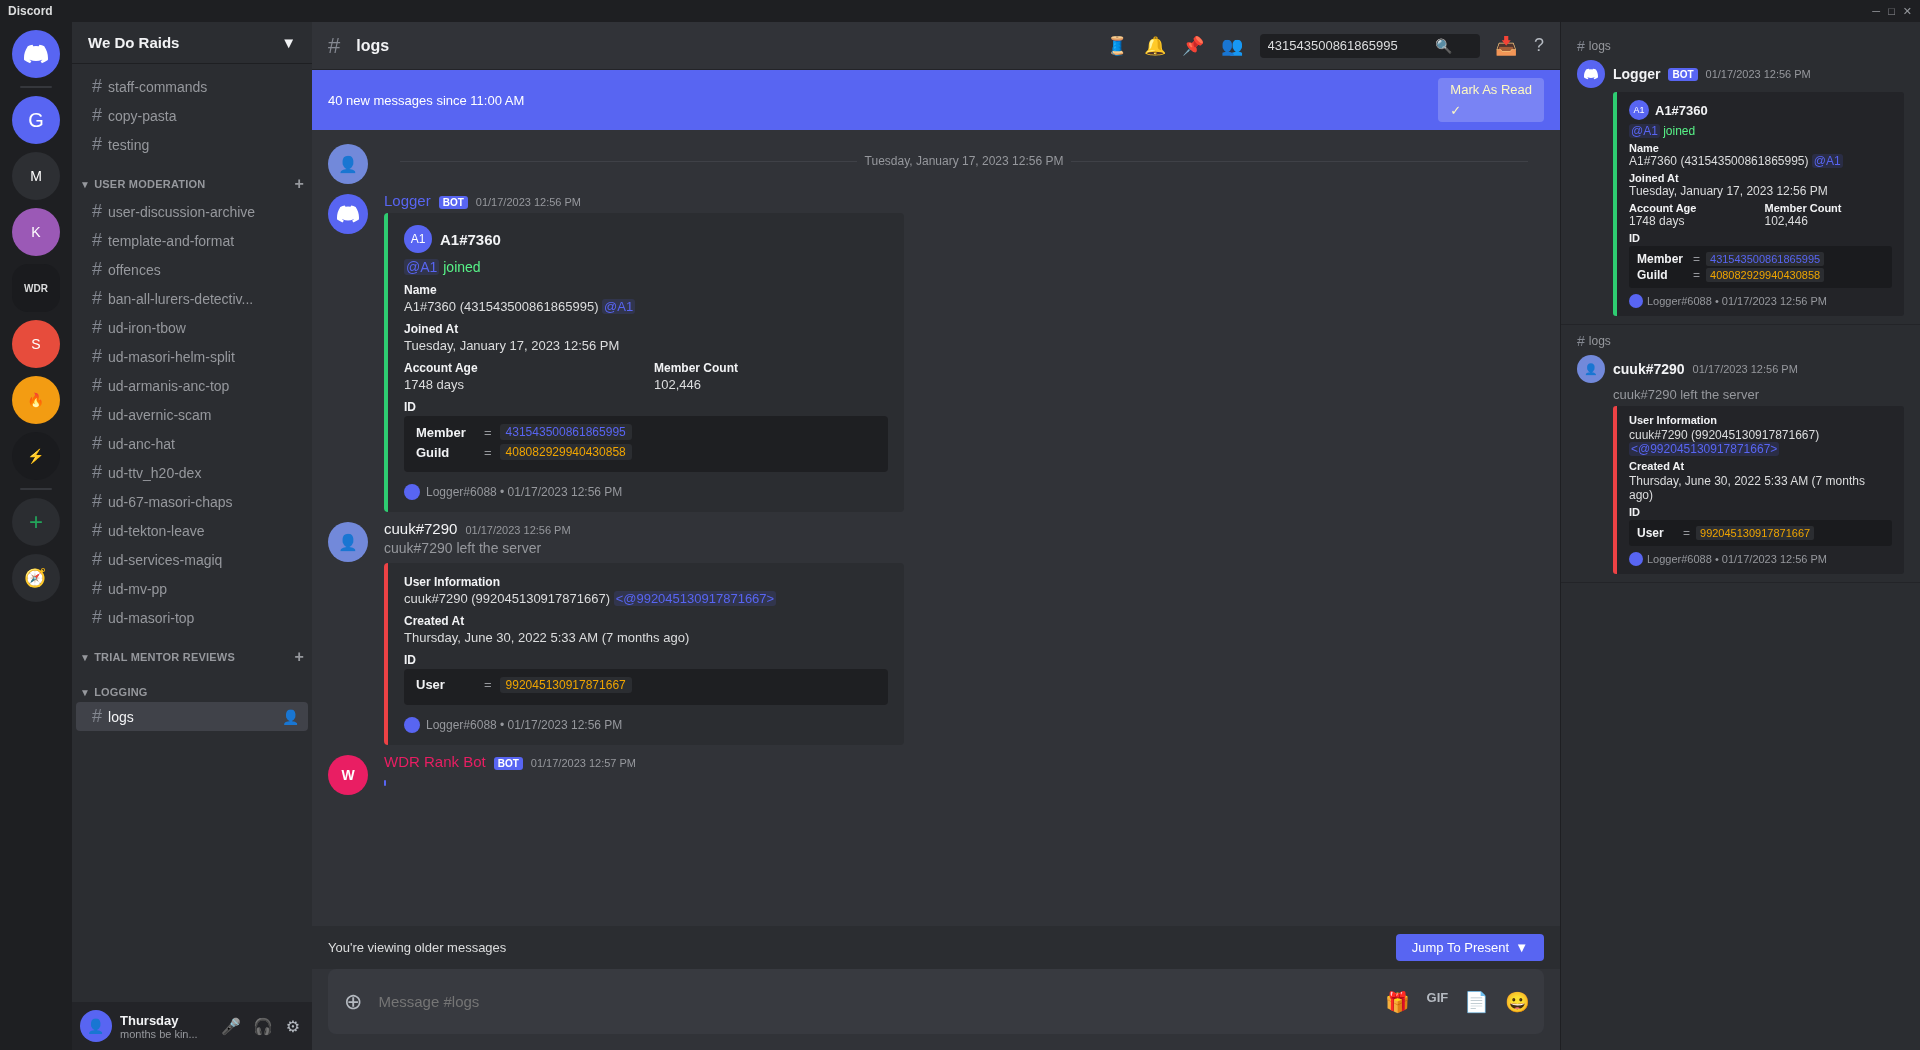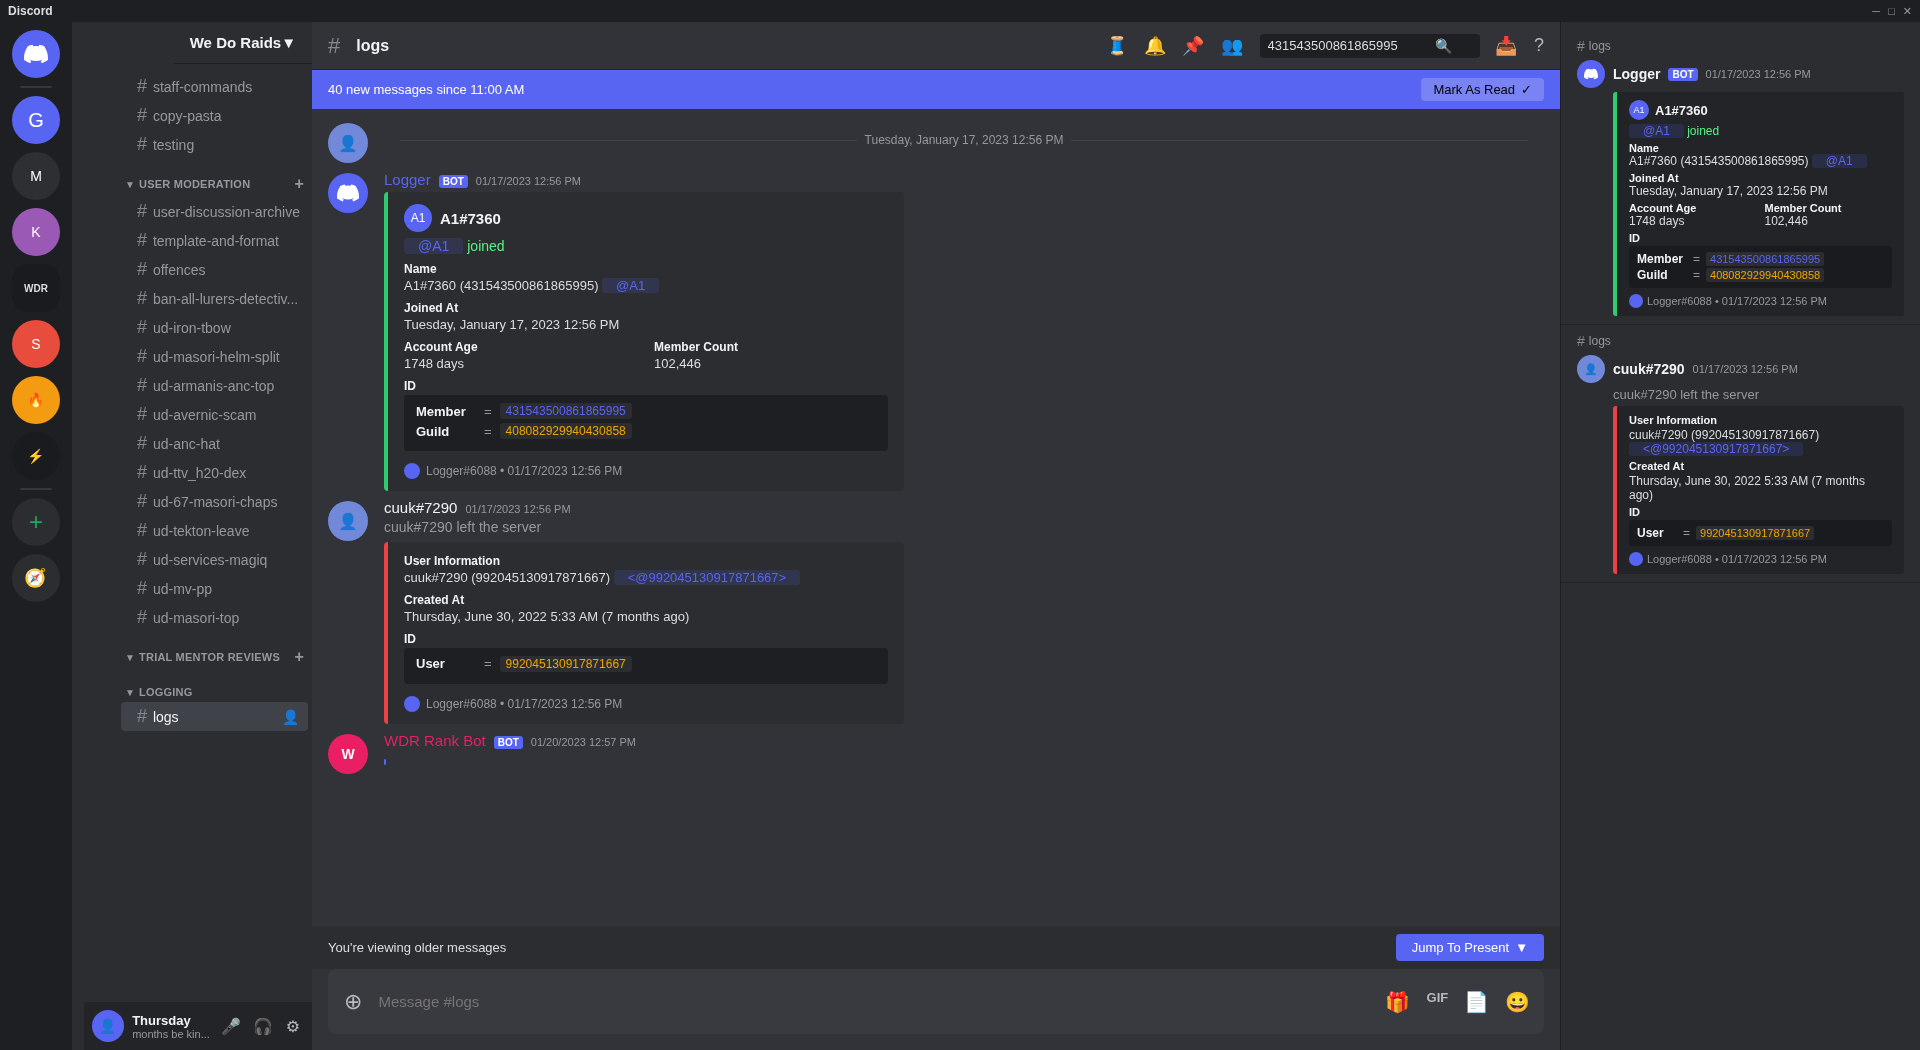--- a/index.html
+++ b/index.html
@@ -64,21 +64,20 @@
     .server-icon.active { border-radius: 16px; }
     .server-separator { width: 32px; height: 2px; background: #35373c; border-radius: 1px; flex-shrink: 0; }
 
     
     .channel-sidebar {
       width: 240px;
       background: #2b2d31;
       display: flex;
       flex-direction: column;
       flex-shrink: 0;
-      align-items: flex-end;
     }
     .server-header {
       padding: 12px 16px;
       font-weight: 700;
       font-size: 15px;
       color: #f2f3f5;
       border-bottom: 1px solid #1e1f22;
       display: flex;
       align-items: center;
       justify-content: space-between;
@@ -203,28 +202,29 @@
       display: flex;
       align-items: center;
       justify-content: space-between;
       font-size: 13px;
       font-weight: 500;
       flex-shrink: 0;
     }
     .mark-as-read-btn {
       background: rgba(255,255,255,0.2);
       border: none;
-      color: #000000;
+      color: #fef9c3;
       padding: 4px 12px;
       border-radius: 4px;
       cursor: pointer;
       font-size: 13px;
       display: flex;
       align-items: flex-start;
       gap: 6px;
+      flex-direction: column;
     }
 
     .messages-scroll {
       flex: 1;
       overflow-y: auto;
       padding: 8px 0;
     }
 
     
     .message-group {
@@ -437,21 +437,21 @@
       border-radius: 3px;
       padding: 8px 12px;
       font-size: 12px;
     }
     .result-embed.red { border-left-color: #ed4245; }
 
     
     ::-webkit-scrollbar { width: 6px; }
     ::-webkit-scrollbar-track { background: transparent; }
     ::-webkit-scrollbar-thumb { background: #1a1b1e; border-radius: 3px; }
-    .mention { color: #5865f2; background: rgba(88,101,242,0.15); padding: 0 14px; border-radius: 3px; }
+    .mention { color: #5865f2; background: rgba(88,101,242,0.15); padding: 0 2px; border-radius: 3px; }
   </style>
 </head>
 <body>
 
 <div class="title-bar">
   <span style="font-weight:600;font-size:12px;color:#dcddde;margin-right:8px;">Discord</span>
   <span class="title-bar-title"></span>
   <div class="title-bar-controls">
     <span class="title-bar-btn">─</span>
     <span class="title-bar-btn">□</span>
@@ -749,21 +749,21 @@
         </div>
 
         <div class="message-group">
           <div class="message-avatar" style="background:#e91e63;border-radius:50%;">
             <span style="font-size:14px;font-weight:700;">W</span>
           </div>
           <div class="message-content">
             <div class="message-header">
               <span class="message-author" style="color:#e91e63;">WDR Rank Bot</span>
               <span class="bot-badge">BOT</span>
-              <span class="message-timestamp">01/20/2023 12:57 PM</span>
+              <span class="message-timestamp">01/17/2023 12:57 PM</span>
             </div>
             <div style="height:8px;">
               <div style="width:2px;height:6px;background:#5865f2;border-radius:1px;display:inline-block;"></div>
             </div>
           </div>
         </div>
       </div>
 
       <div class="older-messages-bar">
         <span>You're viewing older messages</span>

